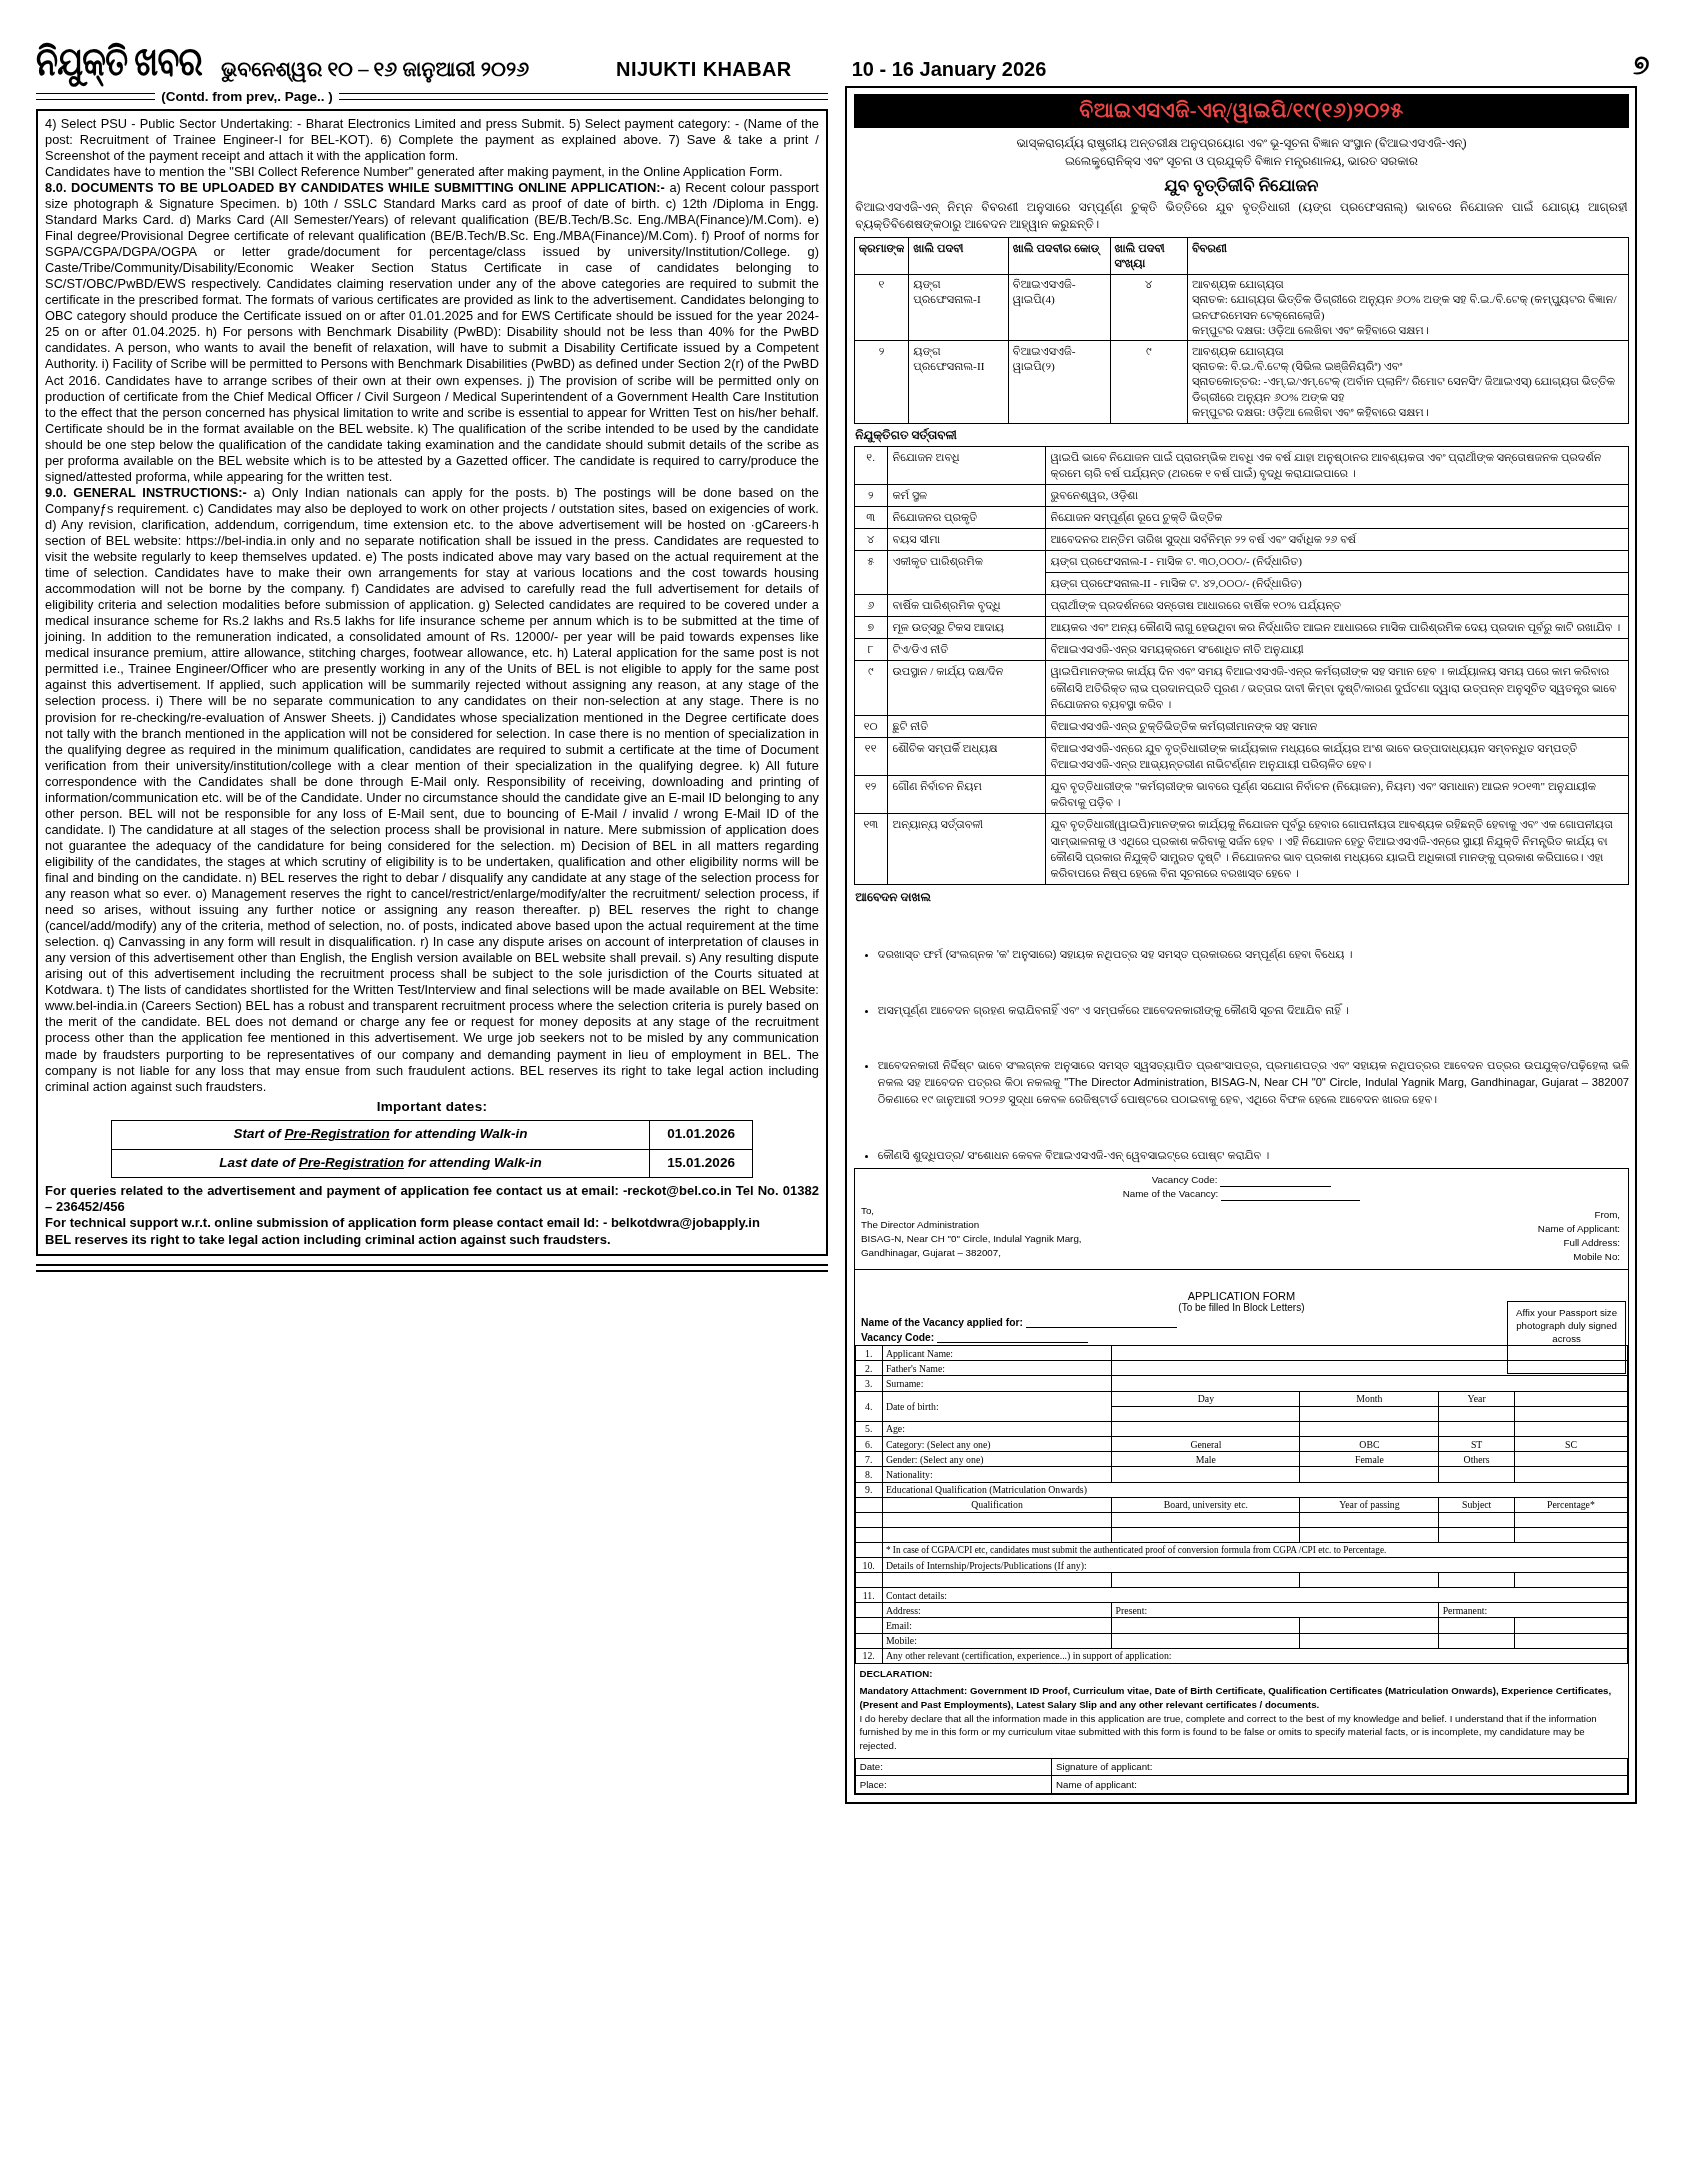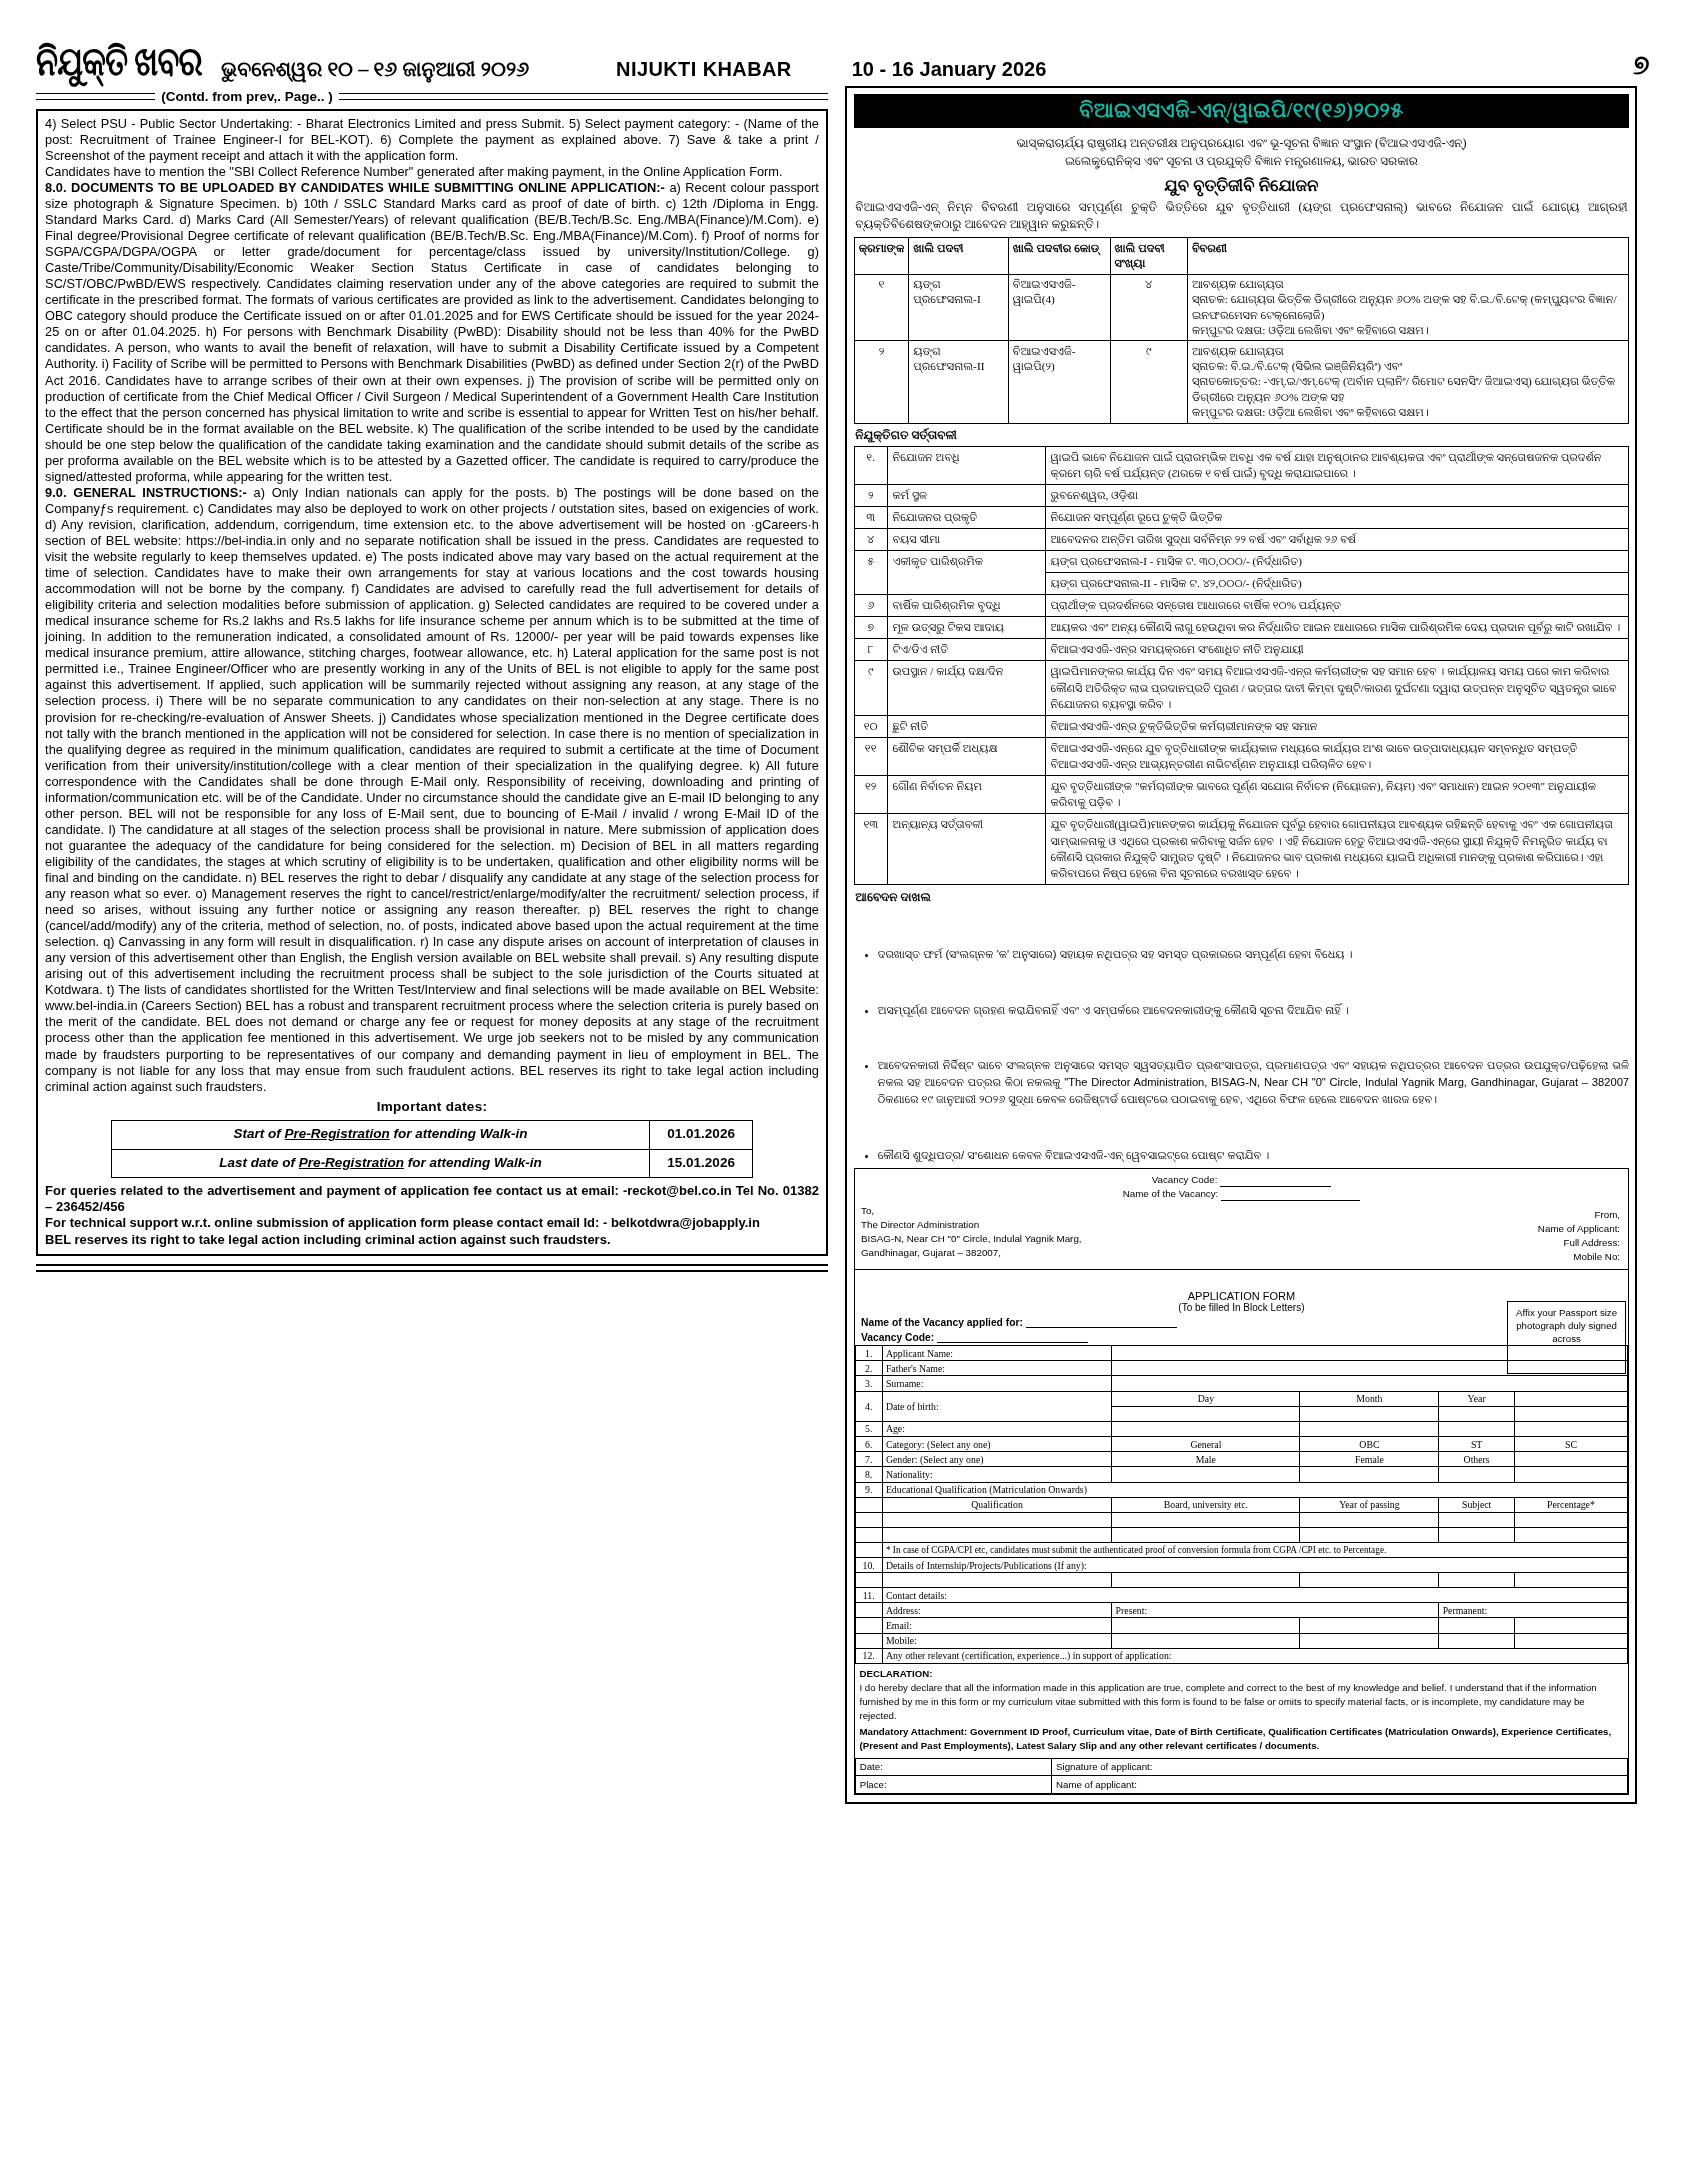--- a/index.html
+++ b/index.html
@@ -95,21 +95,21 @@
 
   .contact-block{ font-size:13px; font-weight:bold; line-height:1.24;
       text-align:justify; margin-top:1.6px;}
 
   .bottom-rule{ height:8px; border-top:2.4px solid #000;
       border-bottom:2.4px solid #000; margin-top:8px;}
 
   
   .ad-box{ border:2.4px double #000; padding:5.5px 6.3px 7.1px 6.3px; }
   .ad-head{
-     background:#000; color:#14b8a6; text-align:center;
+     background:#000; color:#ef4444; text-align:center;
      font-family:"Liberation Serif", serif;
      font-weight:bold; font-size:20.6px; padding:5.5px 3.2px 6.3px 3.2px;
      letter-spacing:0.4px;
   }
   .ad-sub{ text-align:center; font-size:12px; line-height:1.5;
      padding:5.5px 8px 3.2px 8px; font-family:"Liberation Serif",serif;}
   .ad-sub div{ white-space:nowrap; overflow:hidden; text-overflow:ellipsis;}
 
   .yuva-title{ text-align:center; font-weight:bold; font-size:16.6px;
      font-family:"Liberation Serif",serif; padding:3.2px 0 2.4px 0;}
@@ -536,22 +536,22 @@
               </tr>
           <tr>
                 <td class="n">12.</td>
                 <td colspan="5">Any other relevant (certification, experience...) in support of application:</td>
               </tr>
         </tbody>
           </table>
 
         <div class="declaration">
           <div class="decl-head">DECLARATION:</div>
+          <div style="margin-top:3.2px"><b>Mandatory Attachment: Government ID Proof, Curriculum vitae, Date of Birth Certificate, Qualification Certificates (Matriculation Onwards), Experience Certificates, (Present and Past Employments), Latest Salary Slip  and any other relevant certificates / documents.</b></div>
           <div>I do hereby declare that all the information made in this application are true, complete and correct to the best of my knowledge and belief.  I understand that if the information furnished by me in this form or my curriculum vitae submitted with this form is found to be false or omits to specify material facts, or is incomplete, my candidature may be rejected.</div>
-          <div style="margin-top:3.2px"><b>Mandatory Attachment: Government ID Proof, Curriculum vitae, Date of Birth Certificate, Qualification Certificates (Matriculation Onwards), Experience Certificates, (Present and Past Employments), Latest Salary Slip  and any other relevant certificates / documents.</b></div>
         </div>
 
         <table class="sigtbl">
           <tbody>
               <tr>
             <td>Date:</td>
             <td>Signature of applicant:</td>
           </tr>
           <tr>
             <td>Place:</td>

